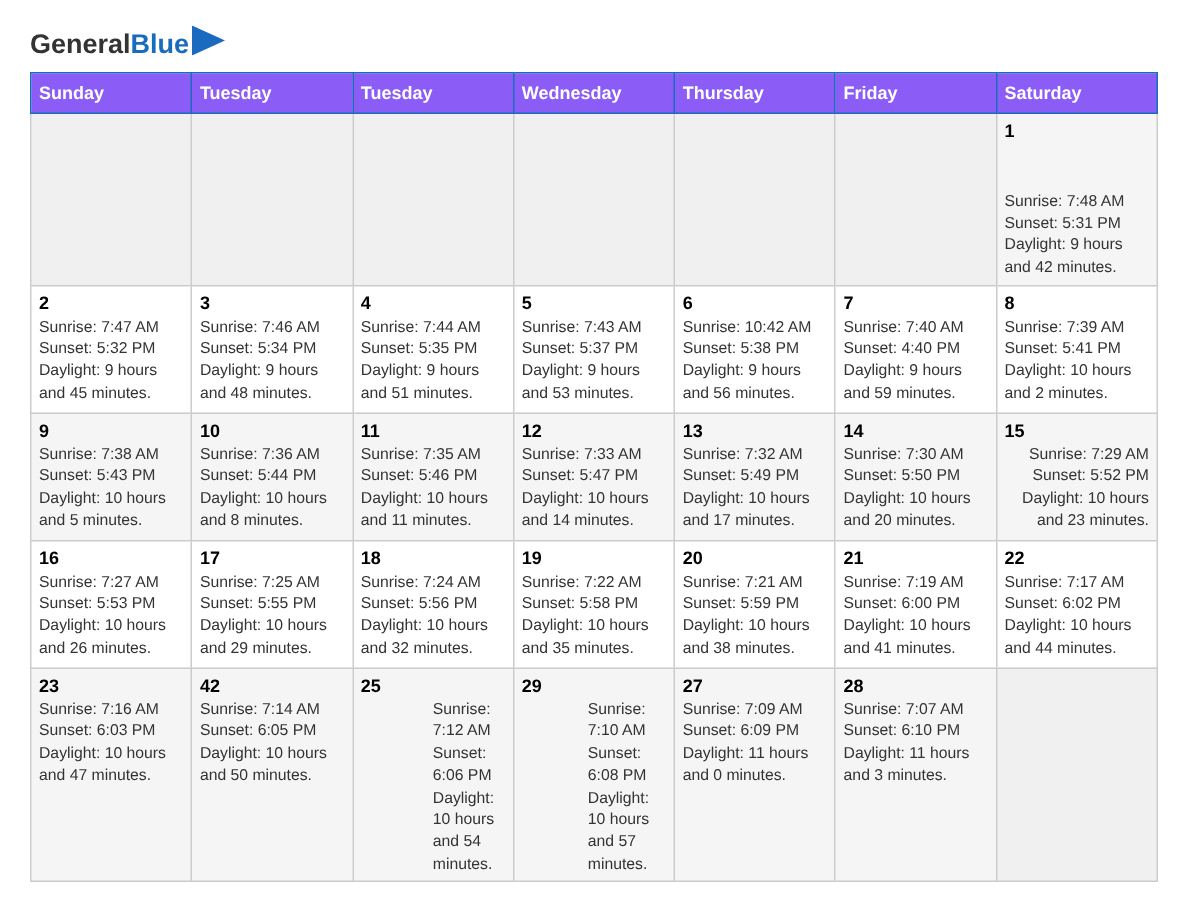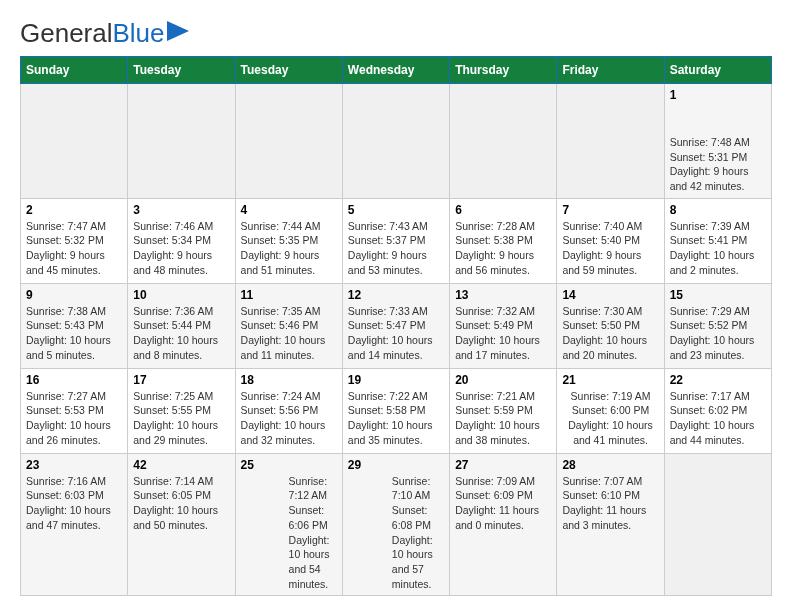--- a/index.html
+++ b/index.html
@@ -15,22 +15,22 @@
       justify-content: space-between;
       align-items: flex-start;
       margin-bottom: 10px;
     }
     .logo {
       display: flex;
       flex-direction: column;
       align-items: flex-start;
     }
     .logo-text {
-      font-size: 26px;
-      font-weight: normal;
+      font-size: 18px;
+      font-weight: bold;
       color: #333;
       line-height: 1;
     }
     .logo-text span.blue { color: #1a6bbf; }
     .title-block {
       text-align: right;
     }
     .title-block h1 {
       font-size: 32px;
       font-weight: bold;
@@ -40,21 +40,21 @@
       font-size: 16px;
       font-weight: normal;
       color: #555;
     }
     .calendar {
       width: 100%;
       border-collapse: collapse;
       font-size: 11px;
     }
     .calendar thead tr th {
-      background: #15803d;
+      background: #8b5cf6;
       color: #fff;
       font-weight: bold;
       padding: 6px 5px;
       text-align: left;
       border: 1px solid #1a6bbf;
       font-size: 12px;
     }
     .calendar tbody tr td {
       border: 1px solid #ccc;
       vertical-align: top;
@@ -152,28 +152,28 @@
 Daylight: 9 hours and 51 minutes.</div>
         </td>
         <td>
           <span class="day-num">5</span>
           <div class="day-info" style="white-space: pre-line;">Sunrise: 7:43 AM
 Sunset: 5:37 PM
 Daylight: 9 hours and 53 minutes.</div>
         </td>
         <td>
           <span class="day-num">6</span>
-          <div class="day-info" style="white-space: pre-line;">Sunrise: 7:28 AM
+          <div class="day-info" style="white-space: pre-line;">Sunrise: 10:42 AM
 Sunset: 5:38 PM
 Daylight: 9 hours and 56 minutes.</div>
         </td>
         <td>
           <span class="day-num">7</span>
           <div class="day-info" style="white-space: pre-line;">Sunrise: 7:40 AM
-Sunset: 5:40 PM
+Sunset: 4:40 PM
 Daylight: 9 hours and 59 minutes.</div>
         </td>
         <td>
           <span class="day-num">8</span>
           <div class="day-info" style="white-space: pre-line;">Sunrise: 7:39 AM
 Sunset: 5:41 PM
 Daylight: 10 hours and 2 minutes.</div>
         </td>
       </tr>
       <tr>
@@ -208,21 +208,21 @@
 Daylight: 10 hours and 17 minutes.</div>
         </td>
         <td>
           <span class="day-num">14</span>
           <div class="day-info" style="white-space: pre-line;">Sunrise: 7:30 AM
 Sunset: 5:50 PM
 Daylight: 10 hours and 20 minutes.</div>
         </td>
         <td>
           <span class="day-num">15</span>
-          <div class="day-info" style="white-space: pre-line;">Sunrise: 7:29 AM
+          <div class="day-info" style="white-space: pre-line; text-align: right;">Sunrise: 7:29 AM
 Sunset: 5:52 PM
 Daylight: 10 hours and 23 minutes.</div>
         </td>
       </tr>
       <tr>
         <td>
           <span class="day-num">16</span>
           <div class="day-info" style="white-space: pre-line;">Sunrise: 7:27 AM
 Sunset: 5:53 PM
 Daylight: 10 hours and 26 minutes.</div>
@@ -246,21 +246,21 @@
 Daylight: 10 hours and 35 minutes.</div>
         </td>
         <td>
           <span class="day-num">20</span>
           <div class="day-info" style="white-space: pre-line;">Sunrise: 7:21 AM
 Sunset: 5:59 PM
 Daylight: 10 hours and 38 minutes.</div>
         </td>
         <td>
           <span class="day-num">21</span>
-          <div class="day-info" style="white-space: pre-line; text-align: center;">Sunrise: 7:19 AM
+          <div class="day-info" style="white-space: pre-line;">Sunrise: 7:19 AM
 Sunset: 6:00 PM
 Daylight: 10 hours and 41 minutes.</div>
         </td>
         <td>
           <span class="day-num">22</span>
           <div class="day-info" style="white-space: pre-line;">Sunrise: 7:17 AM
 Sunset: 6:02 PM
 Daylight: 10 hours and 44 minutes.</div>
         </td>
       </tr>

